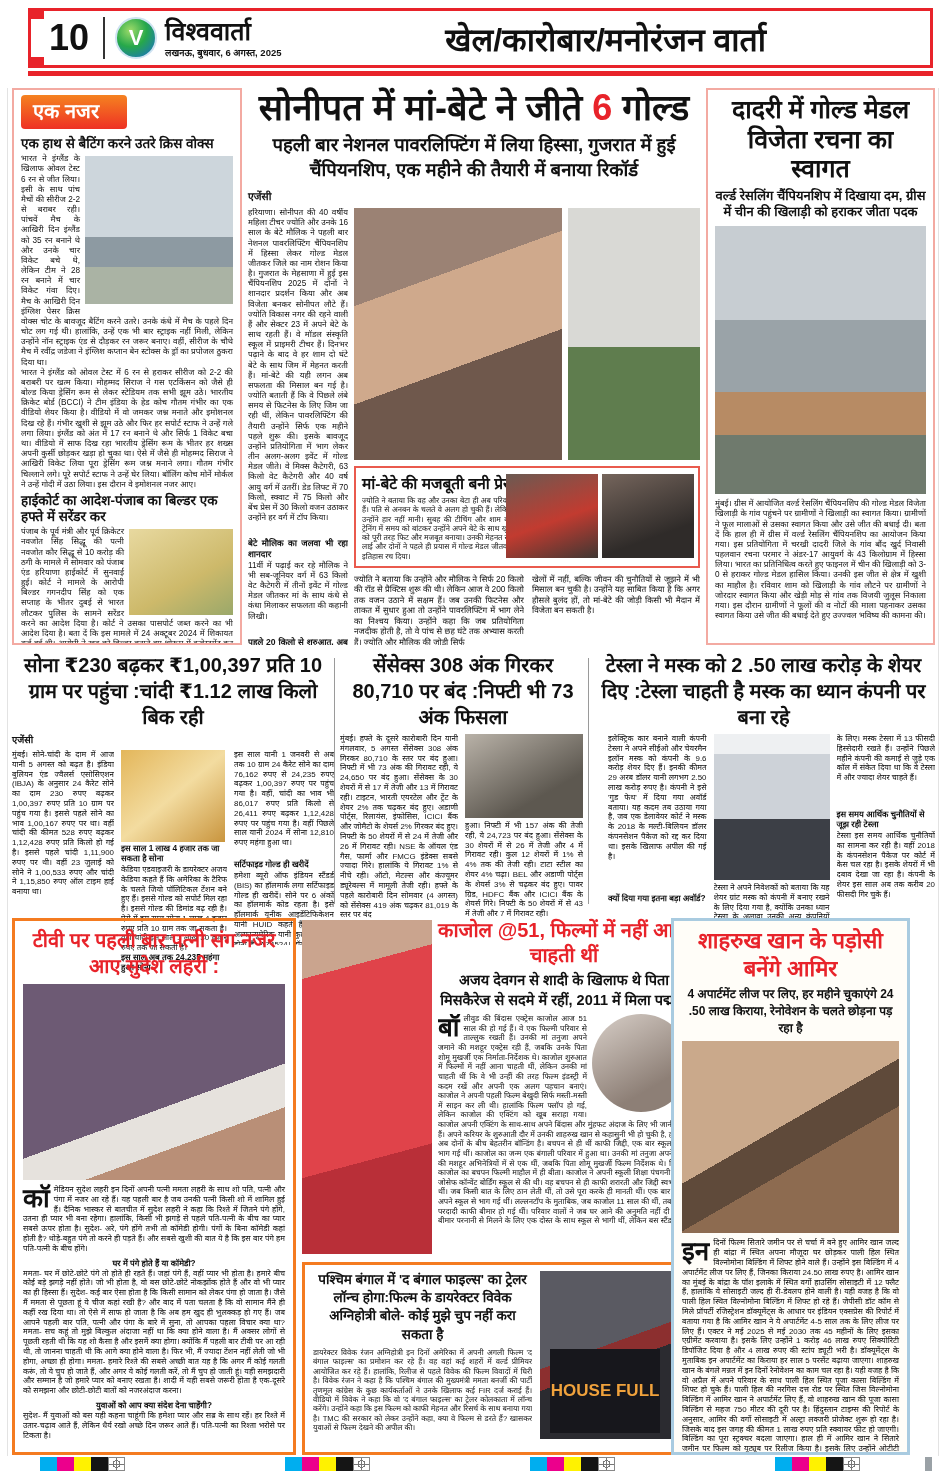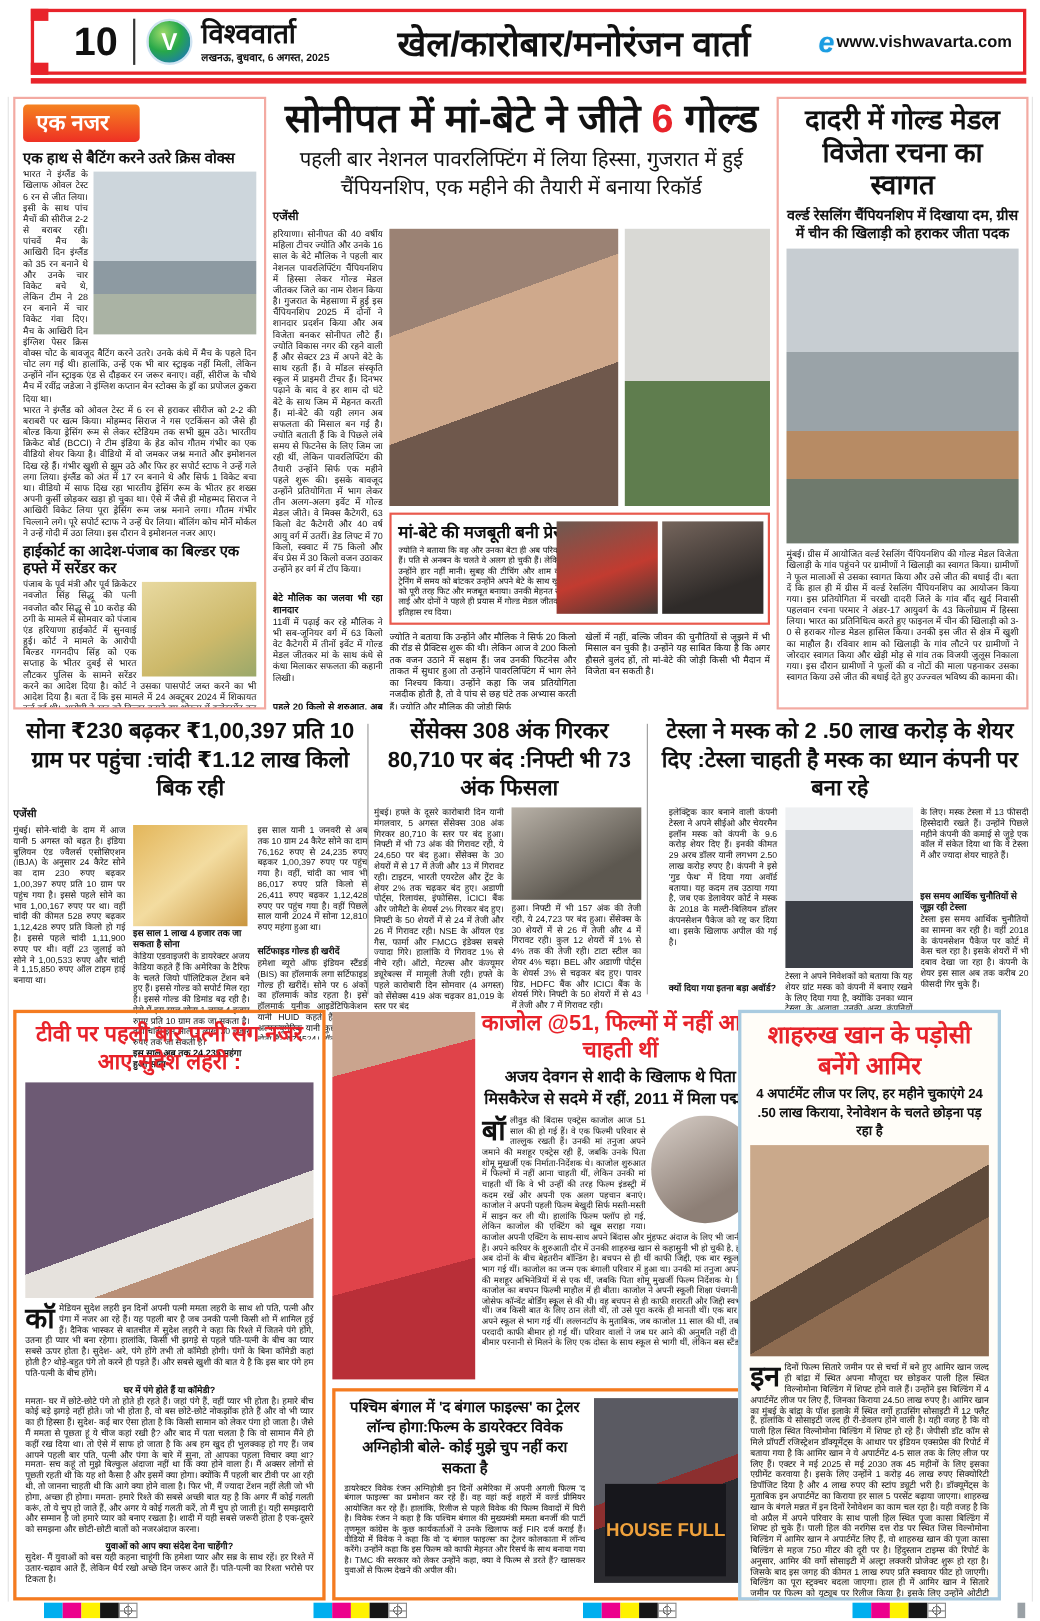--- a/index.html
+++ b/index.html
@@ -6,21 +6,21 @@
   .page{position:relative;width:945px;height:1474px;background:#fff;overflow:hidden;
         font-family:"Liberation Sans","DejaVu Sans",sans-serif;color:#111;}
   .abs{position:absolute;}
   .red{color:#e8232a;}
 
   
   .header{left:28px;top:8px;width:905px;height:60px;border:3px solid #e8232a;
           display:flex;align-items:center;box-sizing:border-box;background:#fff;}
   .corner{position:absolute;background:#e8232a;width:16px;height:11px;left:-3px;}
   .corner.t{top:-3px;} .corner.bm{bottom:-3px;}
-  .pagenum{font-size:36px;font-weight:bold;padding:0 14px 0 36px;}
+  .pagenum{font-size:36px;font-weight:bold;padding:0 14px 0 18px;}
   .hdiv{width:2px;height:42px;background:#333;margin-right:10px;}
   .logo{width:42px;height:42px;border-radius:50%;margin-right:8px;flex:0 0 auto;
         background:radial-gradient(circle at 35% 30%,#9edb6a,#27a84a 45%,#1b75bb 90%);
         display:flex;align-items:center;justify-content:center;color:#fff;font-weight:bold;font-size:22px;
         border:2px solid #cfe3f2;box-sizing:border-box;}
   .mast{display:flex;flex-direction:column;line-height:1.05;}
   .mast .nm{font-size:25px;font-weight:bold;}
   .mast .dt{font-size:9.5px;font-weight:bold;margin-top:3px;}
   .secttl{flex:1;text-align:center;font-size:32px;font-weight:800;letter-spacing:0;}
   .webwrap{display:flex;align-items:center;padding-right:10px;}
@@ -42,21 +42,21 @@
   .ekh{font-size:13.5px;font-weight:bold;margin:3px 0 2px 0;line-height:1.2;}
   .ekp{font-size:8.2px;line-height:1.24;text-align:justify;margin:0;}
   .ph-woakes{float:right;width:148px;height:148px;margin:2px 0 3px 5px;
              background:linear-gradient(180deg,#cdd6dc 0 55%,#8d9aa2 55% 75%,#aab3a4 75%);}
   .ph-sidhu{float:right;width:104px;height:86px;margin:2px 0 3px 5px;
             background:linear-gradient(150deg,#e8d9a0,#cdb96a 60%,#9aa86a);}
 
   
   .lead{left:248px;top:88px;width:452px;height:557px;}
   .leadh{font-size:36px;font-weight:800;white-space:nowrap;text-align:center;line-height:1.1;}
-  .leadsub{font-size:18.5px;font-weight:normal;text-align:center;line-height:1.4;margin-top:4px;}
+  .leadsub{font-size:18.5px;font-weight:bold;text-align:center;line-height:1.4;margin-top:4px;}
   .byline{font-size:10.5px;font-weight:bold;}
   .lead-intro{left:0;top:120px;width:100px;height:437px;font-size:8.2px;line-height:1.24;text-align:justify;overflow:hidden;}
   .lead-sub2{font-size:8.6px;font-weight:bold;margin:15px 0 1px 0;}
   .ph-selfie{left:106px;top:120px;width:208px;height:252px;
              background:linear-gradient(160deg,#9b8274 0 30%,#cfa98c 30% 60%,#6f584c 60%);}
   .ph-field{left:320px;top:120px;width:132px;height:252px;
             background:linear-gradient(180deg,#d9d9d5 0 55%,#5f7d4e 55%);}
   .leadbox{left:106px;top:378px;width:346px;height:102px;border:2px solid #e95a4e;box-sizing:border-box;padding:4px 6px;}
   .leadbox h3{margin:0 0 2px 0;font-size:15.5px;font-weight:bold;}
   .leadbox .txt{width:150px;font-size:7.6px;line-height:1.22;text-align:justify;height:68px;overflow:hidden;}
@@ -147,24 +147,20 @@
     <div class="pagenum">10</div>
     <div class="hdiv"></div>
     <div class="logo">
         <span>V</span>
       </div>
     <div class="mast">
       <span class="nm">विश्ववार्ता</span>
       <span class="dt">लखनऊ,  बुधवार, 6 अगस्त, 2025</span>
     </div>
     <div class="secttl">खेल/कारोबार/मनोरंजन वार्ता</div>
-    <div class="webwrap">
-      <span class="eicon"></span>
-      <span class="web">www.vishwavarta.com</span>
-    </div>
   </div>
   <div class="abs redrule"></div>
   <div class="abs pedge" style="left:7px;"></div>
   <div class="abs pedge" style="left:938px;"></div>
 
   <div class="abs ekbox">
     <div class="ektab">एक नजर</div>
     <div class="ekh">एक हाथ से बैटिंग करने उतरे क्रिस वोक्स</div>
     <div>
       <div class="ph ph-woakes"></div>

